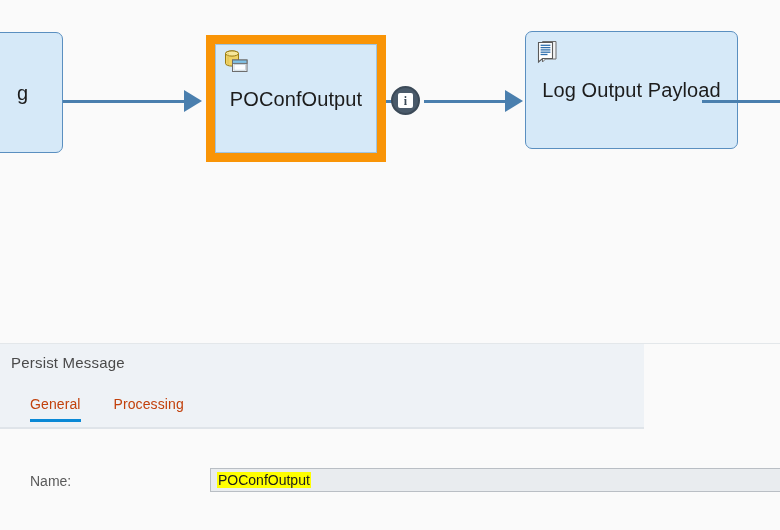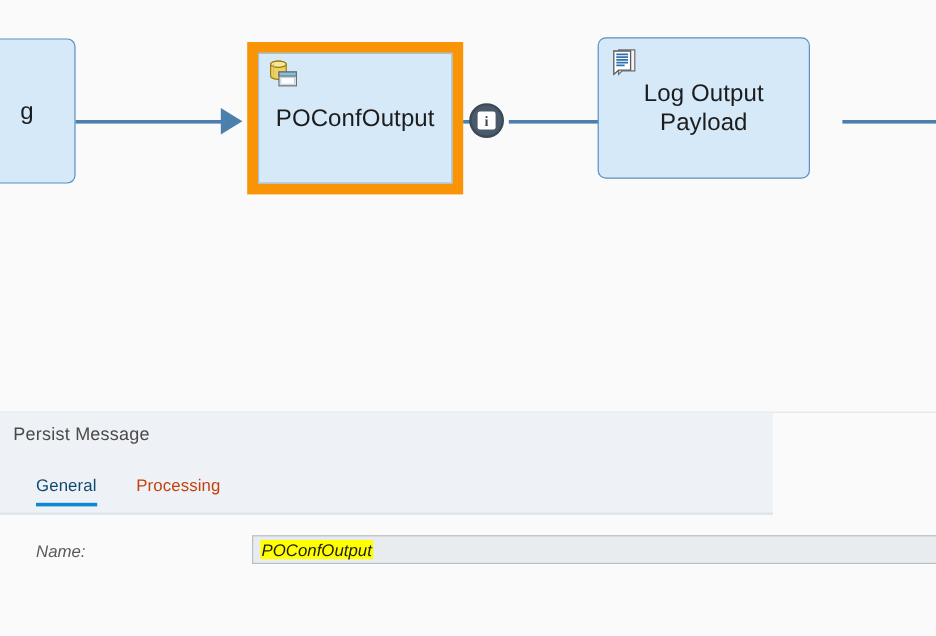--- a/index.html
+++ b/index.html
@@ -70,23 +70,23 @@
   }
   .node-selected-frame .node {
     position: static;
     width: 100%;
     height: 100%;
     border-radius: 0;
     border: 1px solid #9fc4e0;
   }
 
   #node-log {
-    left: 498px;
+    left: 525px;
     top: 31px;
-    width: 177px;
+    width: 213px;
     height: 118px;
   }
 
   .node-icon {
     position: absolute;
     left: 8px;
     top: 6px;
     width: 28px;
     height: 28px;
   }
@@ -193,39 +193,38 @@
   }
   .tab {
     font-size: 14px;
     color: #c2410c;
     padding-bottom: 8px;
     position: relative;
     cursor: pointer;
     letter-spacing: 0.1px;
   }
   .tab.active {
-    color: #0c4a6e;
+    color: #c2410c;
   }
   .tab.active::after {
     content: "";
     position: absolute;
     left: 0;
     right: 0;
     bottom: -2px;
     height: 3px;
     background: #0a89d6;
   }
 
   .form-row {
     position: absolute;
     left: 0;
-    top: 102px;
+    top: 124px;
     width: 724px;
     height: 30px;
-    font-style: italic;
   }
   .field-label {
     position: absolute;
     left: 30px;
     top: 5px;
     font-size: 14px;
     color: #5a5a5a;
   }
   .field-input {
     position: absolute;

